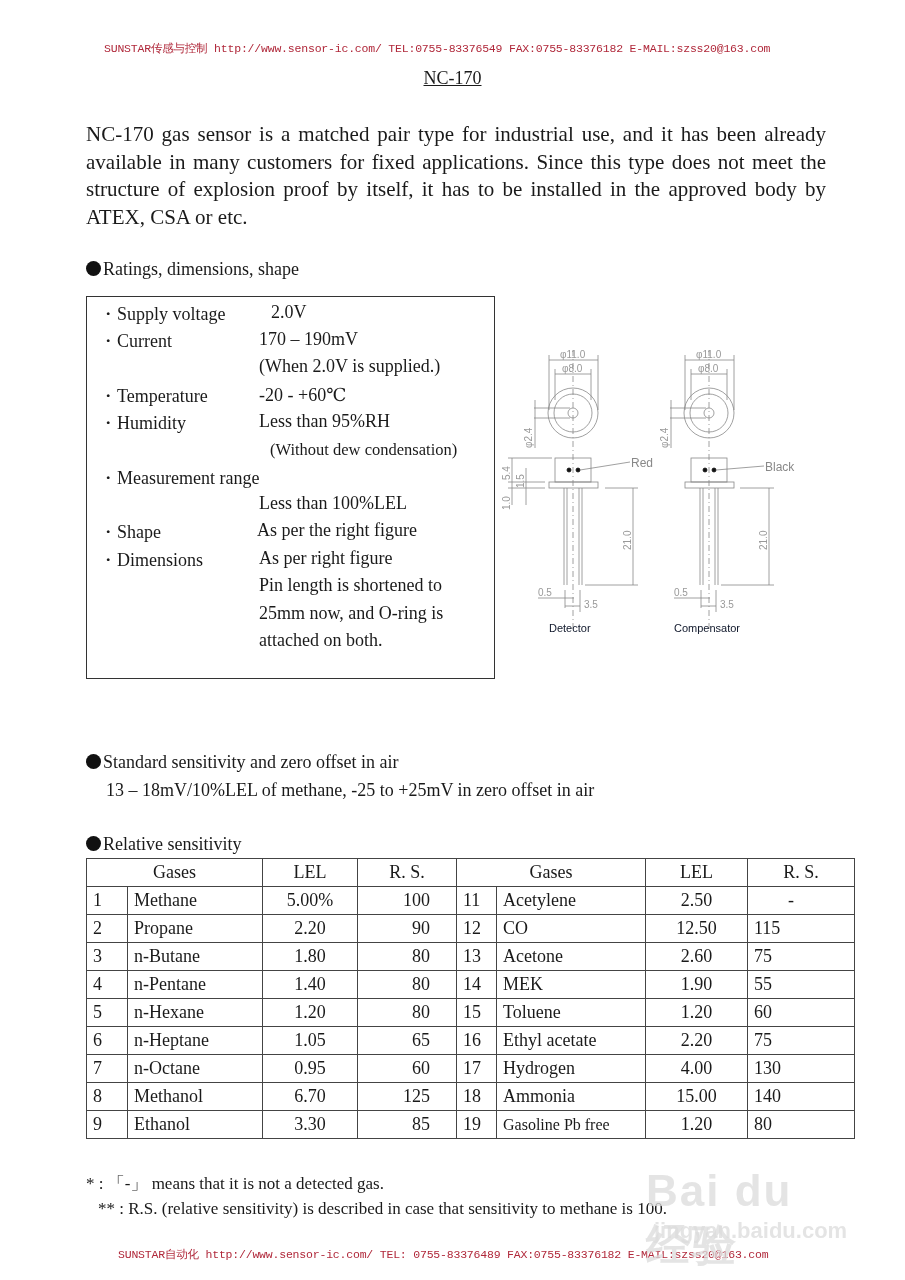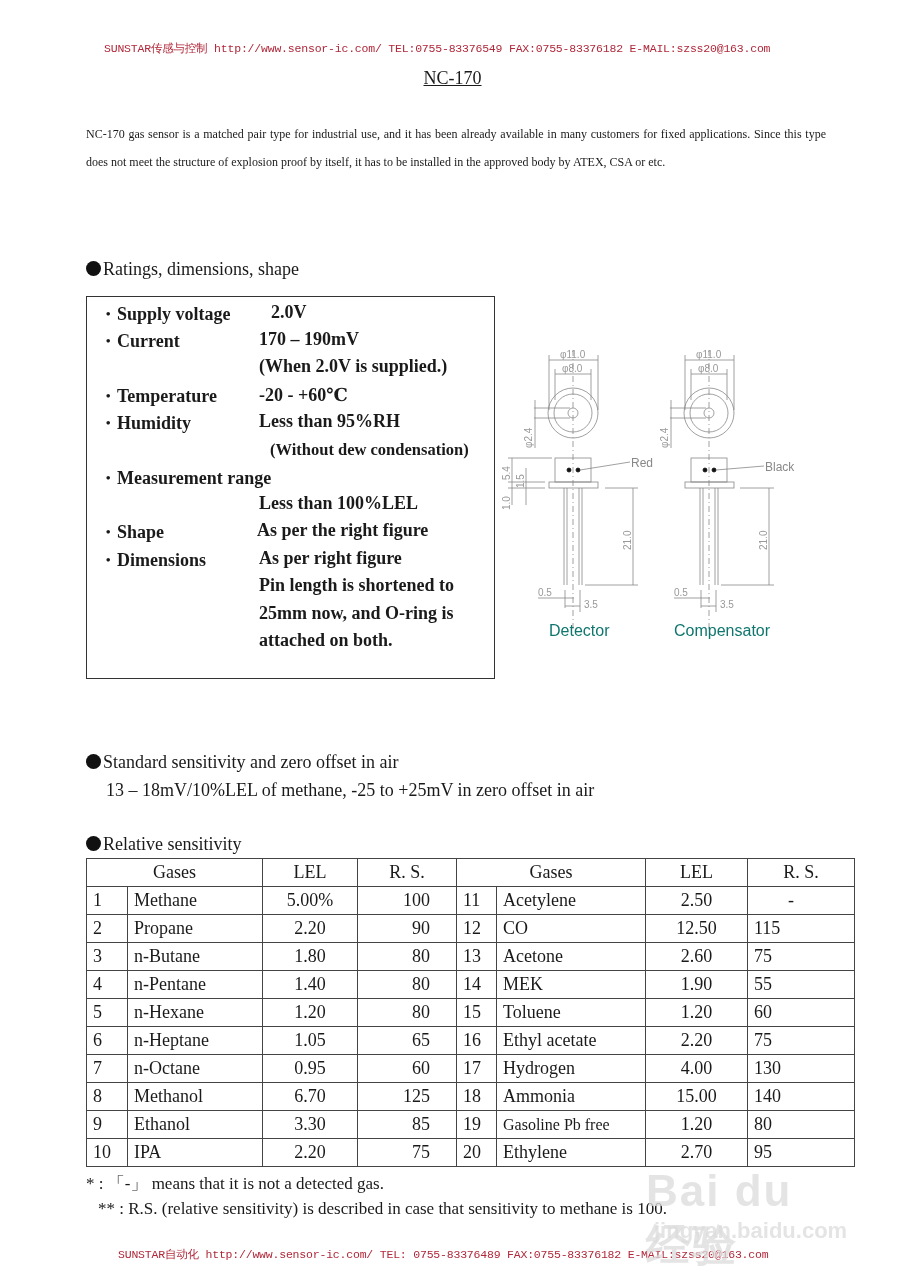--- a/index.html
+++ b/index.html
@@ -1,28 +1,28 @@
 <!DOCTYPE html>
 <html><head>
 <meta charset="utf-8">
 <style>
   html, body { margin:0; padding:0; background:#ffffff; }
   body { width:905px; height:1280px; position:relative; overflow:hidden;
          font-family:"Liberation Serif","DejaVu Serif",serif; color:#1a1a1a; }
   .abs { position:absolute; }
   .hdr { font-family:"Liberation Mono","DejaVu Sans Mono",monospace; color:#b0283a; font-size:11.5px; white-space:nowrap; letter-spacing:-0.2px; }
   .title { left:0; width:905px; text-align:center; top:68px; font-size:18px; text-decoration:underline; }
-  .para { left:86px; width:740px; top:121px; font-size:12px; line-height:27.5px; text-align:justify; text-align-last:left; }
+  .para { left:86px; width:740px; top:121px; font-size:21px; line-height:27.5px; text-align:justify; text-align-last:left; }
   .section { font-size:18px; white-space:nowrap; }
   .bullet-dot { display:inline-block; width:15px; height:15px; border-radius:50%; background:#111; vertical-align:-1px; margin-right:2px; }
   .ratings-box { left:86px; top:296px; width:409px; height:383px; border:1.5px solid #333; box-sizing:border-box; }
-  .r-line { position:absolute; font-size:18px; white-space:nowrap;font-weight:bold; }
+  .r-line { position:absolute; font-size:18px; white-space:nowrap; }
   .r-small { font-size:16.5px; }
   .fig { left:500px; top:340px; width:320px; height:300px; }
-  .fig-caption { font-family:"Liberation Sans","DejaVu Sans",sans-serif; font-size:16px; color:#0f766e; }
+  .fig-caption { font-family:"Liberation Sans","DejaVu Sans",sans-serif; font-size:11px; color:#0f172a; }
   table.rs { position:absolute; left:86px; top:858px; border-collapse:collapse; font-size:18px; }
   table.rs td, table.rs th { border:1px solid #444; padding:0 6px; height:27px; font-weight:normal; white-space:nowrap; }
   table.rs th { text-align:center; }
   .c-num { width:28px; text-align:left; }
   .c-num2 { width:27px; text-align:left; }
   .c-gas { width:122px; text-align:left; }
   .c-gas2 { width:136px; text-align:left; }
   .c-lel { width:82px; text-align:center; }
   .c-lel2 { width:89px; text-align:center; }
   .c-rs { width:66px; text-align:right; padding-right:26px !important; }
@@ -271,30 +271,20 @@
       <tr>
         <td class="c-num">9</td>
         <td class="c-gas">Ethanol</td>
         <td class="c-lel">3.30</td>
         <td class="c-rs">85</td>
         <td class="c-num2">19</td>
         <td class="c-gas2 small-gas">Gasoline Pb free</td>
         <td class="c-lel2">1.20</td>
         <td class="c-rs2">80</td>
       </tr>
-      <tr>
-        <td class="c-num">10</td>
-        <td class="c-gas">IPA</td>
-        <td class="c-lel">2.20</td>
-        <td class="c-rs">75</td>
-        <td class="c-num2">20</td>
-        <td class="c-gas2">Ethylene</td>
-        <td class="c-lel2">2.70</td>
-        <td class="c-rs2">95</td>
-      </tr>
     </tbody>
 </table>
 
 <div class="abs note" style="left:86px; top:1172px;">* : 「-」 means that it is not a detected gas.</div>
 <div class="abs note" style="left:98px; top:1199px;">** : R.S. (relative sensitivity) is described in case that sensitivity to methane is 100.</div>
 
 <div class="abs hdr" style="left:118px; top:1247px;">SUNSTAR自动化 http://www.sensor-ic.com/ TEL: 0755-83376489 FAX:0755-83376182 E-MAIL:szss20@163.com</div>
 
 <div class="abs watermark">
   <div style="position:absolute; left:6px; top:6px; font-size:44px; font-weight:bold; letter-spacing:2px; opacity:0.75;">Bai du 经验</div>

